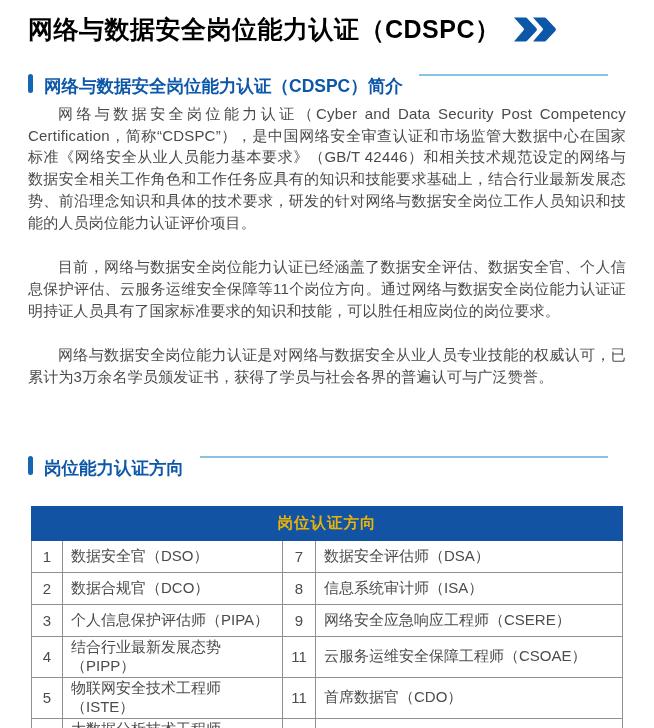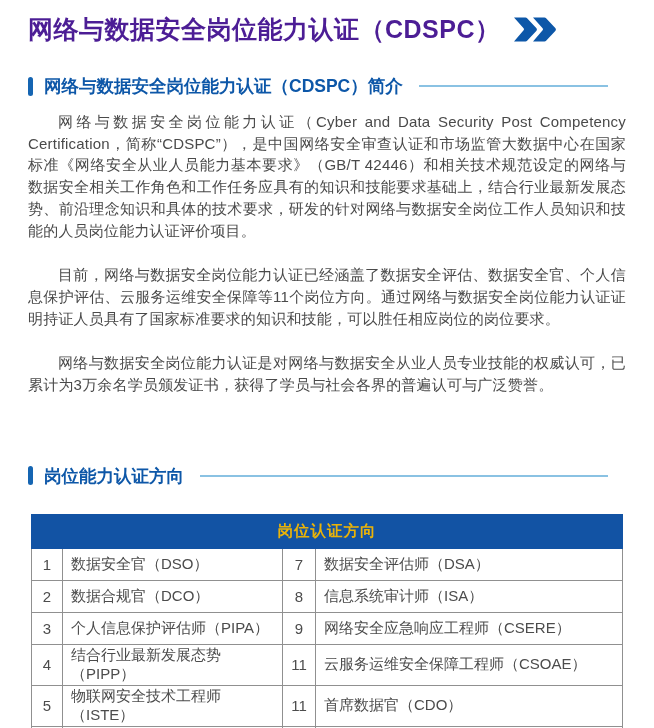--- a/index.html
+++ b/index.html
@@ -8,36 +8,36 @@
     width:654px; height:728px;
     box-sizing:border-box;
     padding:13px 28px 0 28px;
     overflow:hidden;
     background:#ffffff;
     font-family:"Liberation Sans","DejaVu Sans",sans-serif;
   }
   
   .title-row { display:flex; align-items:center; }
   .page-title {
-    font-size:25px; font-weight:bold; color:#4c1d95;
+    font-size:25px; font-weight:bold; color:#000000;
     letter-spacing:0.5px; line-height:32px;
   }
   .chevrons { margin-left:12px; display:flex; align-items:center; }
   
-  .section-head { display:flex; align-items:center; }
+  .section-head { display:flex; align-items:flex-start; }
   .section-head.first { margin-top:29px; }
   .section-head.second { margin-top:68px; }
   .head-bar {
     width:5px; height:19px; border-radius:2.5px;
     background:#1565b2; margin-right:11px; flex:0 0 auto;
   }
   .head-text { font-size:17.5px; font-weight:bold; color:#0d57a8; white-space:nowrap; }
   .head-rule { flex:1 1 auto; height:2px; background:#8ac2e3; margin-left:16px; margin-right:18px; }
   
-  .intro { margin-top:13px; }
+  .intro { margin-top:5px; }
   .intro p {
     margin:0 0 23px 0;
     font-size:15px; line-height:21.7px;
     color:#4a4a4a;
     text-align:justify;
     text-indent:2em;
     letter-spacing:0.2px;
   }
   
   table.positions {

